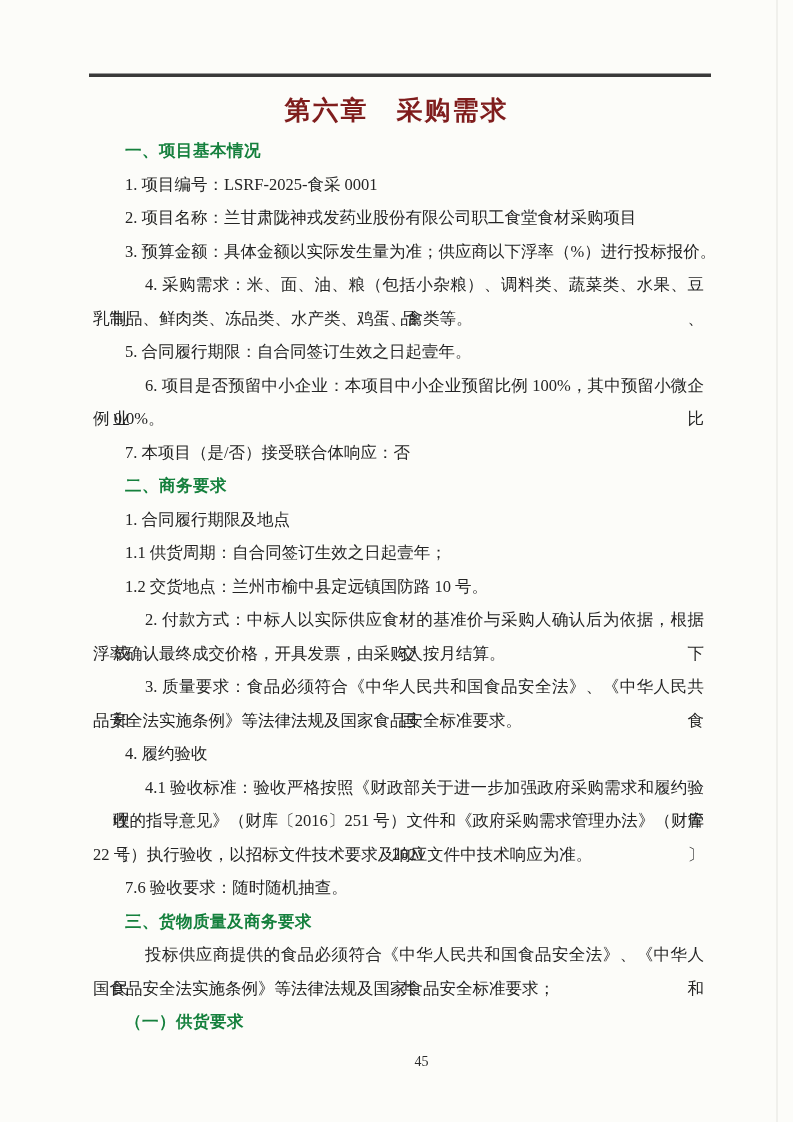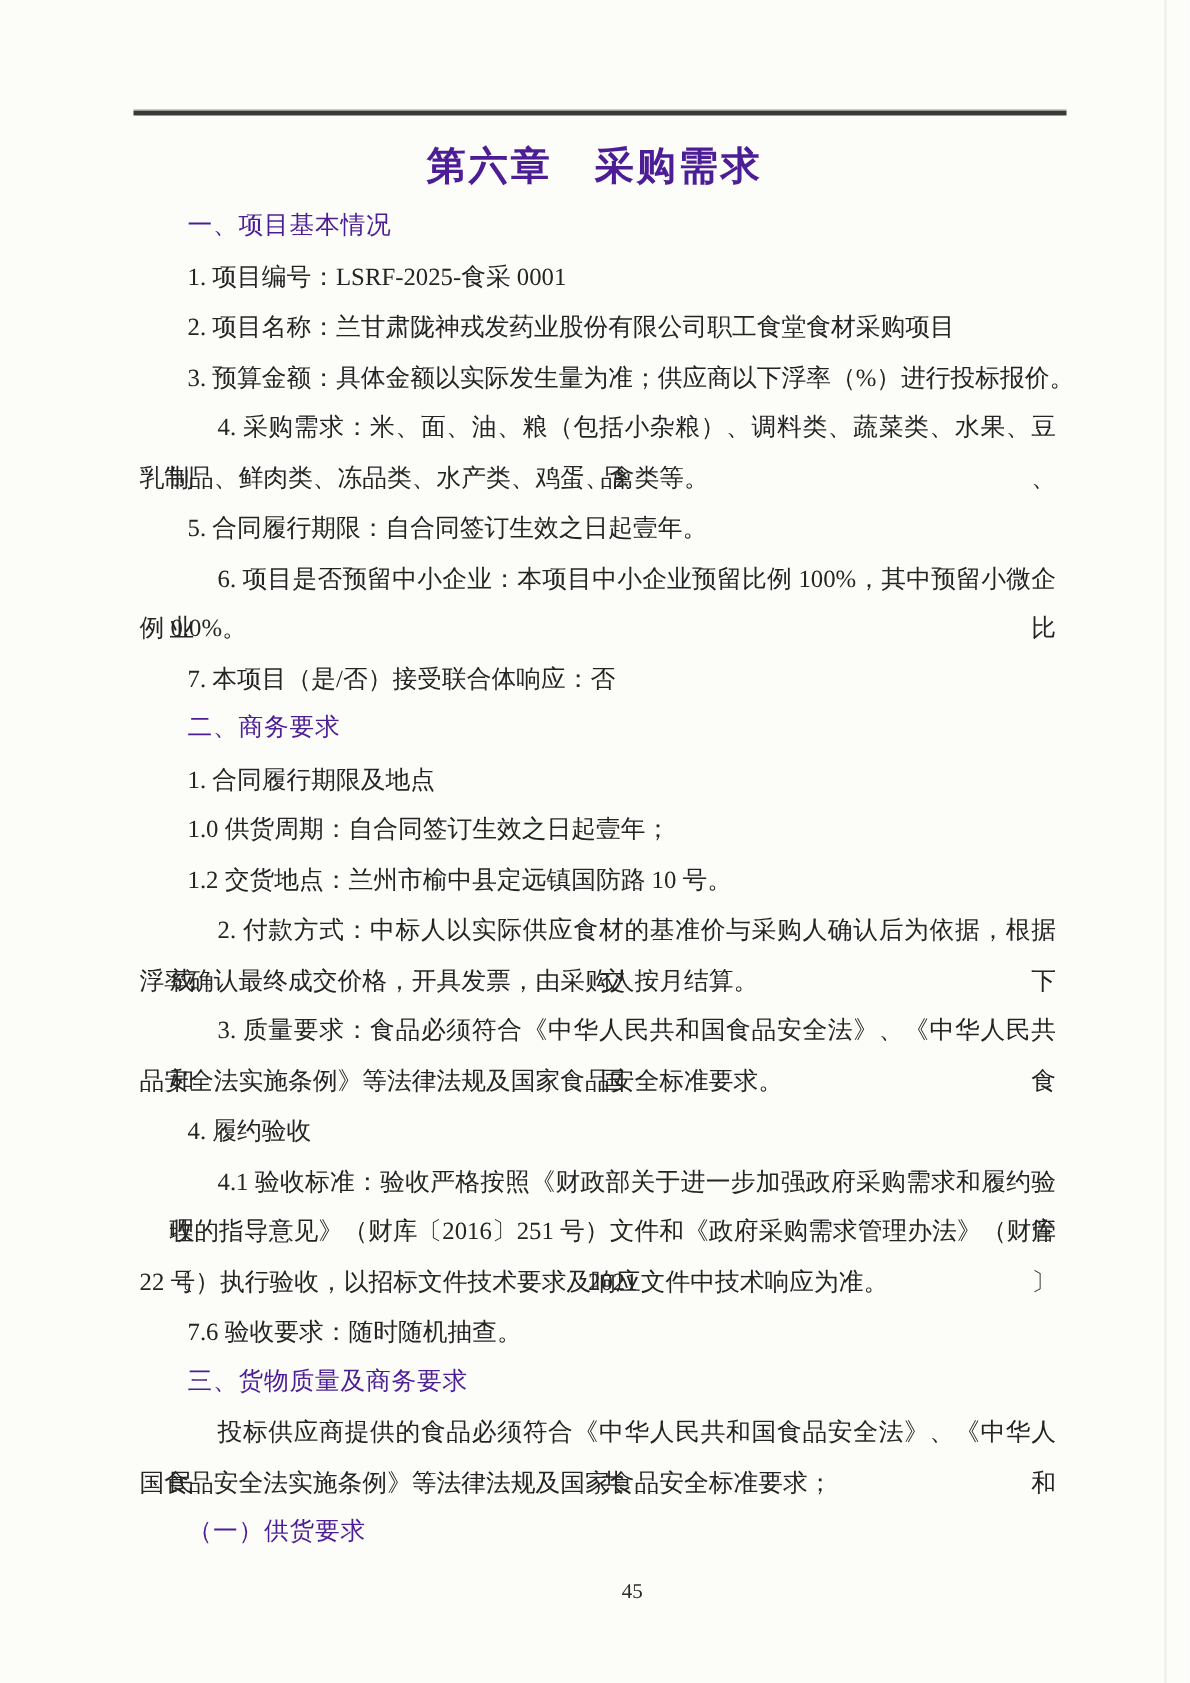--- a/index.html
+++ b/index.html
@@ -28,21 +28,21 @@
     position: absolute;
     left: 0;
     top: 92px;
     width: 100%;
     margin: 0;
     text-align: center;
     font-size: 26px;
     line-height: 36px;
     font-weight: bold;
     letter-spacing: 2px;
-    color: #4c1d95;
+    color: #7f1d1d;
     font-family: "Liberation Sans", "DejaVu Sans", sans-serif;
   }
   .doc-body {
     position: absolute;
     left: 93px;
     top: 134px;
     width: 611px;
     font-size: 16.5px;
     line-height: 33.5px;
     color: #242424;
@@ -54,22 +54,22 @@
   .line.fill {
     white-space: normal;
     text-align: justify;
     text-align-last: justify;
     margin-left: 20px;
   }
   .line.ind {
     text-indent: 32px;
   }
   .line.h {
-    font-weight: normal;
-    color: #4c1d95;
+    font-weight: bold;
+    color: #15803d;
     font-family: "Liberation Sans", "DejaVu Sans", sans-serif;
     letter-spacing: 0.5px;
   }
   .page-number {
     position: absolute;
     left: 0;
     top: 1054px;
     width: 100%;
     text-align: center;
     font-size: 14px;
@@ -97,21 +97,21 @@
       <div class="line ind">2. 项目名称：兰甘肃陇神戎发药业股份有限公司职工食堂食材采购项目</div>
       <div class="line ind">3. 预算金额：具体金额以实际发生量为准；供应商以下浮率（%）进行投标报价。</div>
       <div class="line ind fill">4. 采购需求：米、面、油、粮（包括小杂粮）、调料类、蔬菜类、水果、豆制品、</div>
       <div class="line">乳制品、鲜肉类、冻品类、水产类、鸡蛋、禽类等。</div>
       <div class="line ind">5. 合同履行期限：自合同签订生效之日起壹年。</div>
       <div class="line ind fill">6. 项目是否预留中小企业：本项目中小企业预留比例 100%，其中预留小微企业比</div>
       <div class="line">例 0.0%。</div>
       <div class="line ind">7. 本项目（是/否）接受联合体响应：否</div>
       <div class="line h ind">二、商务要求</div>
       <div class="line ind">1. 合同履行期限及地点</div>
-      <div class="line ind">1.0 供货周期：自合同签订生效之日起壹年；</div>
+      <div class="line ind">1.1 供货周期：自合同签订生效之日起壹年；</div>
       <div class="line ind">1.2 交货地点：兰州市榆中县定远镇国防路 10 号。</div>
       <div class="line ind fill">2. 付款方式：中标人以实际供应食材的基准价与采购人确认后为依据，根据成交下</div>
       <div class="line">浮率确认最终成交价格，开具发票，由采购人按月结算。</div>
       <div class="line ind fill">3. 质量要求：食品必须符合《中华人民共和国食品安全法》、《中华人民共和国食</div>
       <div class="line">品安全法实施条例》等法律法规及国家食品安全标准要求。</div>
       <div class="line ind">4. 履约验收</div>
       <div class="line ind fill">4.1 验收标准：验收严格按照《财政部关于进一步加强政府采购需求和履约验收管</div>
       <div class="line fill">理的指导意见》（财库〔2016〕251 号）文件和《政府采购需求管理办法》（财库〔2021〕</div>
       <div class="line">22 号）执行验收，以招标文件技术要求及响应文件中技术响应为准。</div>
       <div class="line ind">7.6 验收要求：随时随机抽查。</div>

